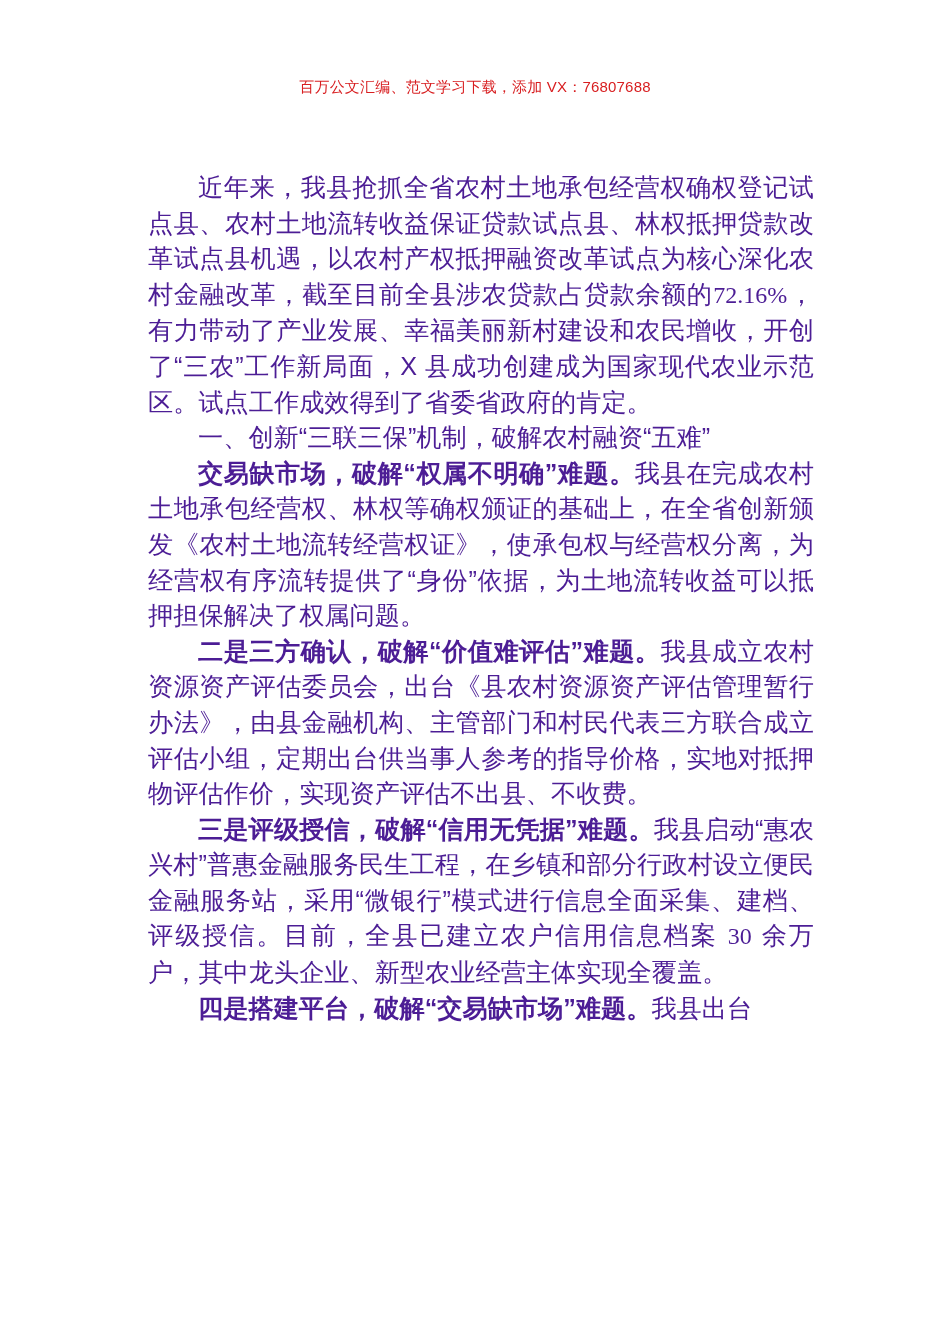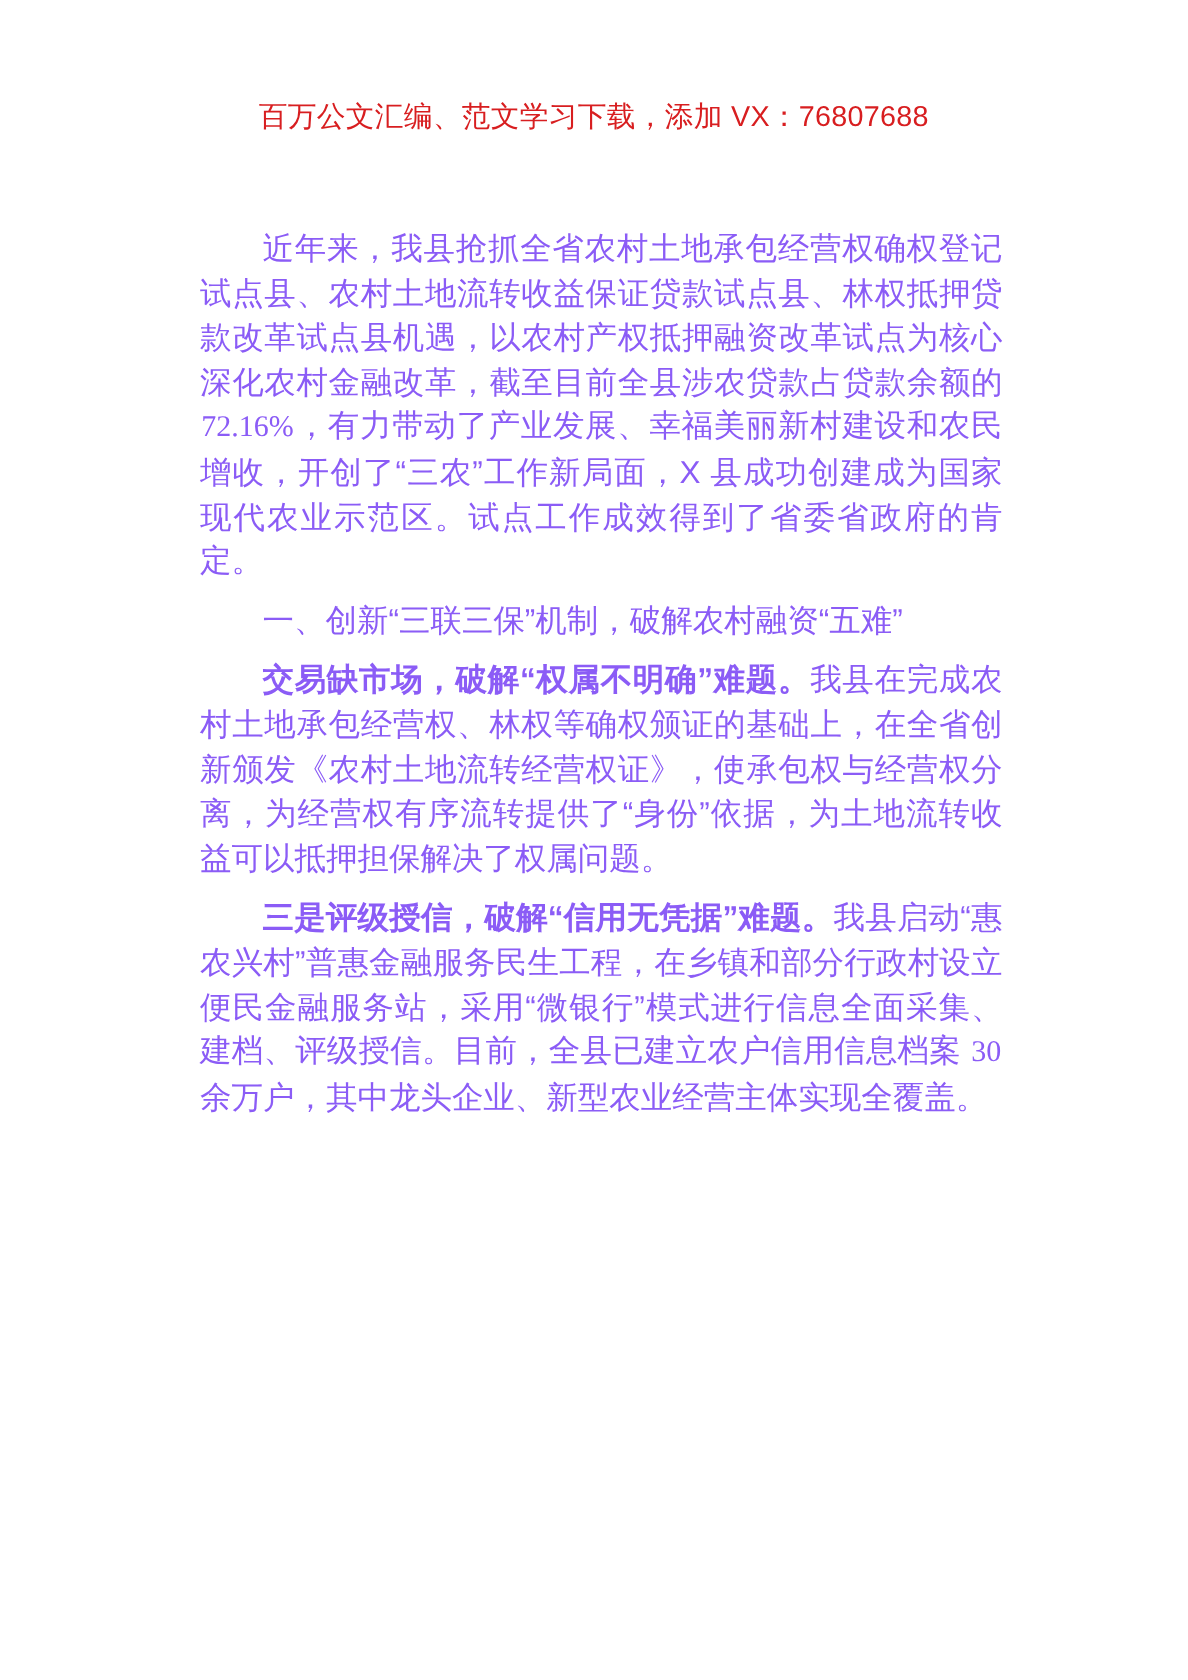--- a/index.html
+++ b/index.html
@@ -15,21 +15,21 @@
     overflow: hidden;
     font-family: "Liberation Sans", "DejaVu Sans", sans-serif;
   }
   .watermark-header {
     position: absolute;
     top: 78px;
     left: 0;
     width: 950px;
     text-align: center;
     color: #d81e20;
-    font-size: 23px;
+    font-size: 15px;
     font-weight: 400;
     letter-spacing: 0.2px;
     white-space: nowrap;
     font-family: "Liberation Sans", "DejaVu Sans", sans-serif;
   }
   .doc-body {
     position: absolute;
     top: 170px;
     left: 148px;
     width: 666px;
@@ -41,24 +41,24 @@
     text-align: justify;
     text-align-last: center;
     color: #000000;
     letter-spacing: 0.3px;
     margin: 0 0 18px 0;
     font-family: "Liberation Sans", "DejaVu Sans", sans-serif;
   }
   .para {
     font-size: 25.2px;
     line-height: 35.6px;
-    color: #8b5cf6;
+    color: #4c1d95;
     text-align: justify;
     text-justify: inter-ideograph;
-    margin: 12px;
+    margin: 0;
     letter-spacing: 0px;
     font-family: "Liberation Sans", "DejaVu Sans", sans-serif;
   }
   .para.indent {
     text-indent: 50px;
   }
   .para .lead {
     font-weight: 700;
   }
   .num {
@@ -78,20 +78,26 @@
 
 
     <p class="para indent">近年来，我县抢抓全省农村土地承包经营权确权登记试点县、农村土地流转收益保证贷款试点县、林权抵押贷款改革试点县机遇，以农村产权抵押融资改革试点为核心深化农村金融改革，截至目前全县涉农贷款占贷款余额的<span class="num">72.16%</span>，有力带动了产业发展、幸福美丽新村建设和农民增收，开创了“三农”工作新局面，X 县成功创建成为国家现代农业示范区。试点工作成效得到了省委省政府的肯定。</p>
 
     <p class="para indent">一、创新“三联三保”机制，破解农村融资“五难”</p>
 
     <p class="para indent">
       <span class="lead">交易缺市场，破解“权属不明确”难题。</span><span>我县在完成农村土地承包经营权、林权等确权颁证的基础上，在全省创新颁发《农村土地流转经营权证》，使承包权与经营权分离，为经营权有序流转提供了“身份”依据，为土地流转收益可以抵押担保解决了权属问题。</span>
     </p>
 
+    <p class="para indent">
+      <span class="lead">二是三方确认，破解“价值难评估”难题。</span><span>我县成立农村资源资产评估委员会，出台《县农村资源资产评估管理暂行办法》，由县金融机构、主管部门和村民代表三方联合成立评估小组，定期出台供当事人参考的指导价格，实地对抵押物评估作价，实现资产评估不出县、不收费。</span>
+    </p>
 
     <p class="para indent">
       <span class="lead">三是评级授信，破解“信用无凭据”难题。</span><span>我县启动“惠农兴村”普惠金融服务民生工程，在乡镇和部分行政村设立便民金融服务站，采用“微银行”模式进行信息全面采集、建档、评级授信。目前，全县已建立农户信用信息档案 <span class="num">30</span> 余万户，其中龙头企业、新型农业经营主体实现全覆盖。</span>
     </p>
 
+    <p class="para indent">
+      <span class="lead">四是搭建平台，破解“交易缺市场”难题。</span><span>我县出台</span>
+    </p>
 
   </div>
 </div>
 
 </body></html>

